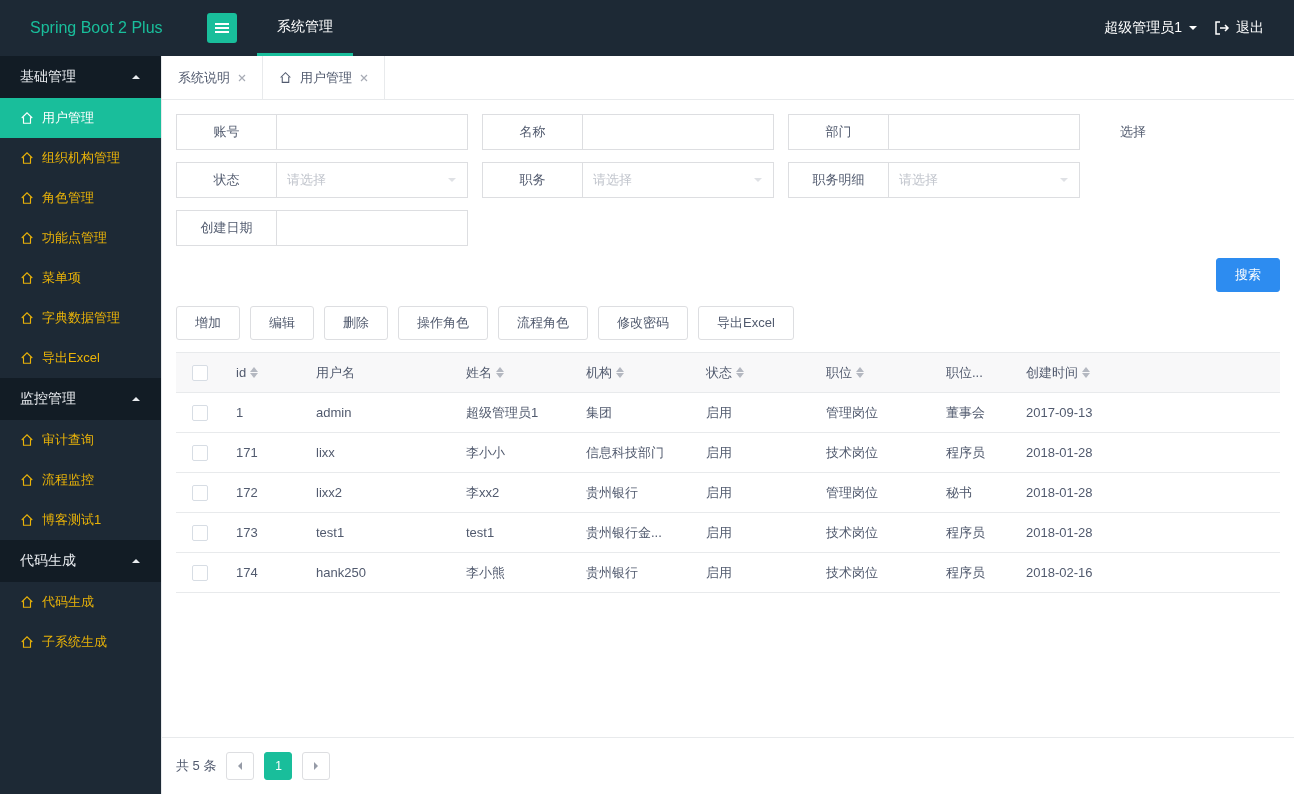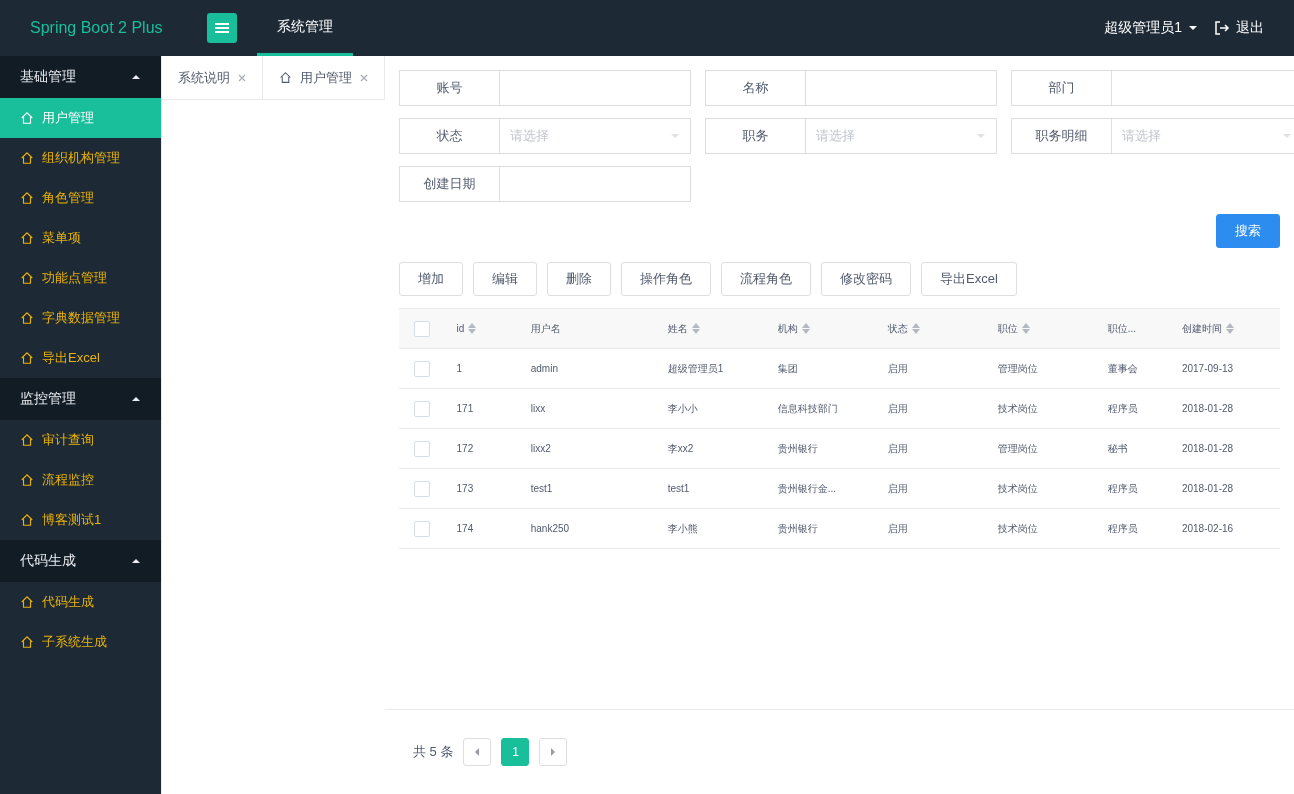--- a/index.html
+++ b/index.html
@@ -15,21 +15,21 @@
 .userm svg{width:10px;height:10px;margin-left:6px;}
 .logout{display:flex;align-items:center;padding-right:30px;color:#fff;font-size:14px;cursor:pointer;}
 .logout svg{width:16px;height:16px;margin-right:6px;}
 .body{display:flex;flex:1;overflow:hidden;}
 .sidebar{width:161px;background:#1d2935;color:#a6adb5;overflow-y:auto;}
 .menu-group{height:42px;display:flex;align-items:center;padding:0 20px;background:#121c25;color:#e8ebef;font-size:14px;cursor:pointer;justify-content:space-between;}
 .menu-group svg{width:10px;height:10px;}
 .menu-item{height:40px;display:flex;align-items:center;padding-left:20px;color:#eab308;font-size:13px;cursor:pointer;}
 .menu-item svg{width:14px;height:14px;margin-right:8px;}
 .menu-item.active{background:#19be9b;color:#fff;}
-.main{flex:1;display:flex;flex-direction:row;overflow:hidden;border-left:1px solid #e8eaec;}
+.main{flex:1;display:flex;flex-direction:column;overflow:hidden;border-left:1px solid #e8eaec;}
 .tabs{height:44px;display:flex;align-items:stretch;border-bottom:1px solid #e8eaec;background:#fff;}
 .tab{display:flex;align-items:center;padding:0 16px;border-right:1px solid #e8eaec;font-size:13px;color:#515a6e;cursor:pointer;position:relative;gap:8px;}
 .tab svg.home{width:13px;height:13px;}
 .tab .close{width:8px;height:8px;opacity:.5;}
 .tab.active{color:#515a6e;}
 .content{flex:1;overflow:auto;background:#fff;display:flex;flex-direction:column;}
 .filters{padding:14px 14px 0 14px;}
 .frow{display:flex;gap:14px;margin-bottom:12px;flex-wrap:nowrap;}
 .fitem{display:flex;align-items:center;}
 .flabel{width:100px;height:36px;border:1px solid #dddee1;border-right:none;display:flex;align-items:center;justify-content:center;font-size:13px;color:#515a6e;background:#fff;}
@@ -37,34 +37,34 @@
 .fselect{display:flex;align-items:center;justify-content:space-between;cursor:pointer;color:#c0c4cc;}
 .fselect svg{width:10px;height:10px;opacity:.5;}
 .flink{color:#515a6e;font-size:13px;cursor:pointer;align-self:center;margin-left:26px;}
 .searchrow{display:flex;justify-content:flex-end;padding:0 14px 14px 14px;}
 .btn{height:34px;padding:0 18px;border:1px solid #dddee1;background:#fff;font-size:13px;color:#515a6e;cursor:pointer;border-radius:3px;}
 .btn.primary{background:#2d8cf0;border-color:#2d8cf0;color:#fff;}
 .toolbar{display:flex;gap:10px;padding:0 14px 12px 14px;}
 .table{border-top:1px solid #e8eaec;margin:0 14px;}
 .trow{display:flex;border-bottom:1px solid #e8eaec;align-items:center;height:40px;}
 .trow.head{background:#f8f8f9;font-weight:500;}
-.cell{padding:0 12px;font-size:10px;color:#515a6e;overflow:hidden;text-overflow:ellipsis;white-space:nowrap;display:flex;align-items:center;gap:4px;}
+.cell{padding:0 12px;font-size:13px;color:#515a6e;overflow:hidden;text-overflow:ellipsis;white-space:nowrap;display:flex;align-items:center;gap:4px;}
 .cell.chk{width:48px;justify-content:center;}
 .cell.c-id{width:80px;}
 .cell.c-user{width:150px;}
 .cell.c-name{width:120px;}
 .cell.c-org{width:120px;}
 .cell.c-status{width:120px;}
 .cell.c-pos{width:120px;}
 .cell.c-posd{width:80px;}
 .cell.c-date{width:120px;}
 .chkbox{width:16px;height:16px;border:1px solid #d7dde4;border-radius:2px;background:#fff;cursor:pointer;}
 .sorticon{display:inline-flex;flex-direction:column;gap:1px;}
 .sorticon svg{width:8px;height:5px;opacity:.4;}
-.pager{display:flex;align-items:center;gap:10px;padding:28px;border-top:1px solid #e8eaec;margin-top:auto;}
+.pager{display:flex;align-items:center;gap:10px;padding:14px;border-top:1px solid #e8eaec;margin-top:auto;}
 .pgbtn{width:28px;height:28px;border:1px solid #dddee1;display:flex;align-items:center;justify-content:center;cursor:pointer;border-radius:3px;font-size:12px;}
 .pgbtn.active{background:#19be9b;border-color:#19be9b;color:#fff;}
 .pgbtn svg{width:8px;height:8px;opacity:.6;}
 </style>
 </head>
 <body>
 
 <div class="app">
   <div class="topbar">
     <div class="brand">Spring Boot 2 Plus</div>
@@ -111,27 +111,27 @@
         <div class="menu-item">
           <svg class="home" viewBox="0 0 16 16">
             <path fill="none" stroke="currentColor" stroke-width="1.3" d="M2 8l6-6 6 6M4 7v7h8V7"></path>
           </svg>
           <span>角色管理</span>
         </div>
         <div class="menu-item">
           <svg class="home" viewBox="0 0 16 16">
             <path fill="none" stroke="currentColor" stroke-width="1.3" d="M2 8l6-6 6 6M4 7v7h8V7"></path>
           </svg>
+          <span>功能点管理</span>
+        </div>
+        <div class="menu-item">
+          <svg class="home" viewBox="0 0 16 16">
+            <path fill="none" stroke="currentColor" stroke-width="1.3" d="M2 8l6-6 6 6M4 7v7h8V7"></path>
+          </svg>
           <span>菜单项</span>
-        </div>
-        <div class="menu-item">
-          <svg class="home" viewBox="0 0 16 16">
-            <path fill="none" stroke="currentColor" stroke-width="1.3" d="M2 8l6-6 6 6M4 7v7h8V7"></path>
-          </svg>
-          <span>功能点管理</span>
         </div>
         <div class="menu-item">
           <svg class="home" viewBox="0 0 16 16">
             <path fill="none" stroke="currentColor" stroke-width="1.3" d="M2 8l6-6 6 6M4 7v7h8V7"></path>
           </svg>
           <span>字典数据管理</span>
         </div>
         <div class="menu-item">
           <svg class="home" viewBox="0 0 16 16">
             <path fill="none" stroke="currentColor" stroke-width="1.3" d="M2 8l6-6 6 6M4 7v7h8V7"></path>

